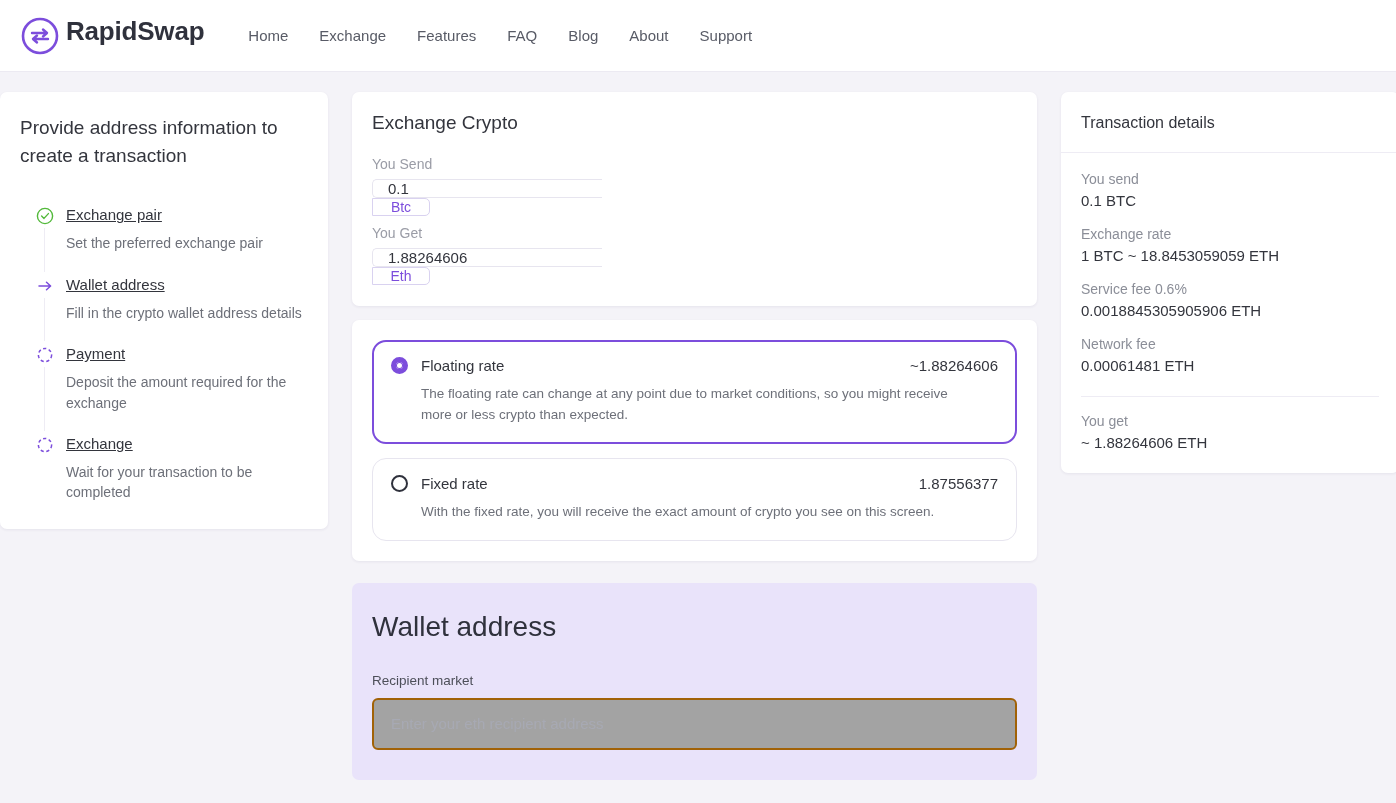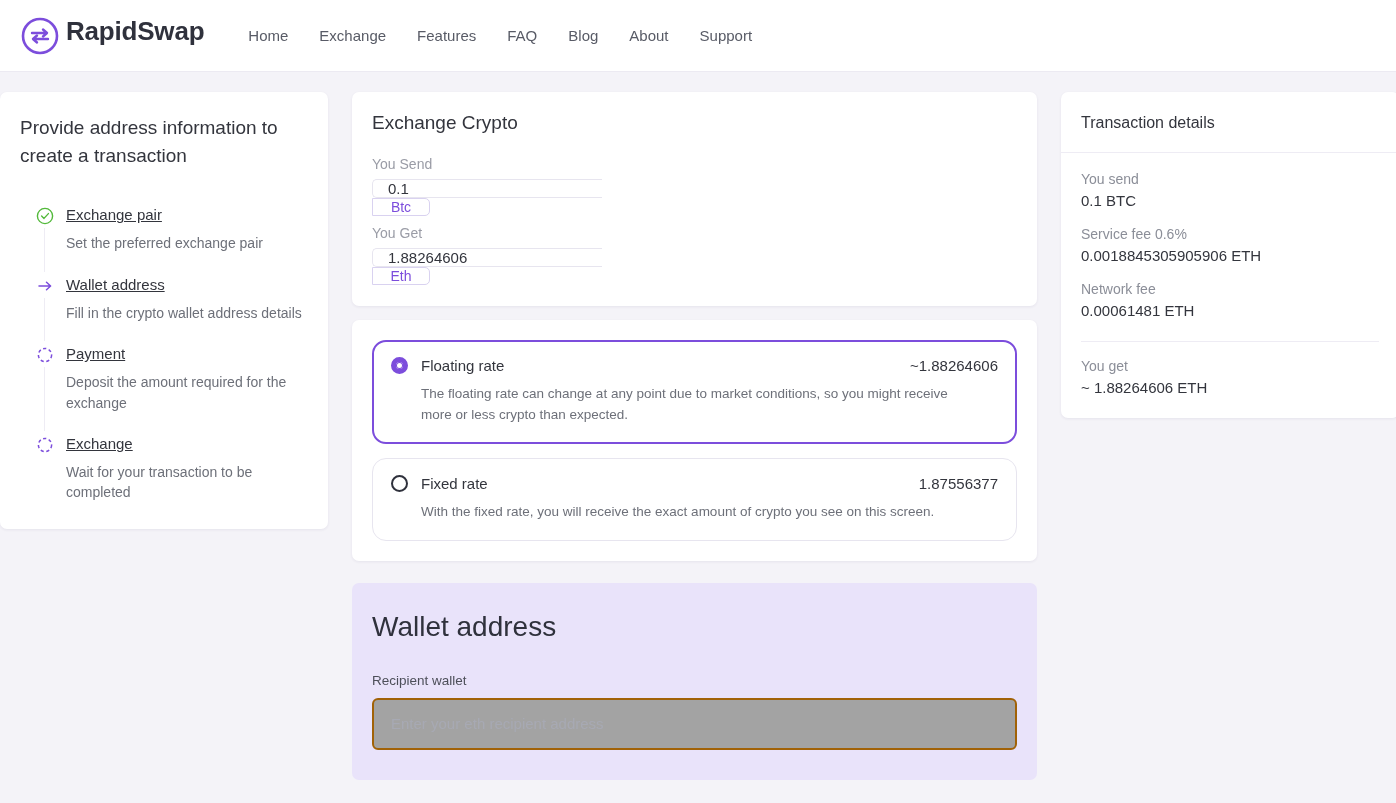--- a/index.html
+++ b/index.html
@@ -360,38 +360,42 @@
           <span class="radio"></span>
           <span class="rate-name">Fixed rate</span>
           <span class="rate-amount">1.87556377</span>
         </div>
         <div class="rate-desc">With the fixed rate, you will receive the exact amount of crypto you see on this screen.</div>
       </div>
     </div>
 
     <div class="wallet-card">
       <div class="wallet-title">Wallet address</div>
-      <div class="wallet-sub">Recipient wallet</div>
+      <div class="wallet-sub">Recipient market</div>
       <input class="wallet-input" type="text" placeholder="Enter your eth recipient address" style="">
     </div>
 
   </div>
 
   <div class="col-right">
     <div class="card tx-card">
       <div class="tx-header">
         <div class="tx-title">Transaction details</div>
       </div>
       <div class="tx-body">
 
         <div class="tx-row">
           <div class="tx-key">You send</div>
           <div class="tx-val">0.1 BTC</div>
         </div>
 
+        <div class="tx-row">
+          <div class="tx-key">Exchange rate</div>
+          <div class="tx-val">1 BTC ~ 18.8453059059 ETH</div>
+        </div>
 
         <div class="tx-row">
           <div class="tx-key">Service fee 0.6%</div>
           <div class="tx-val">0.0018845305905906 ETH</div>
         </div>
 
         <div class="tx-row">
           <div class="tx-key">Network fee</div>
           <div class="tx-val">0.00061481 ETH</div>
         </div>

